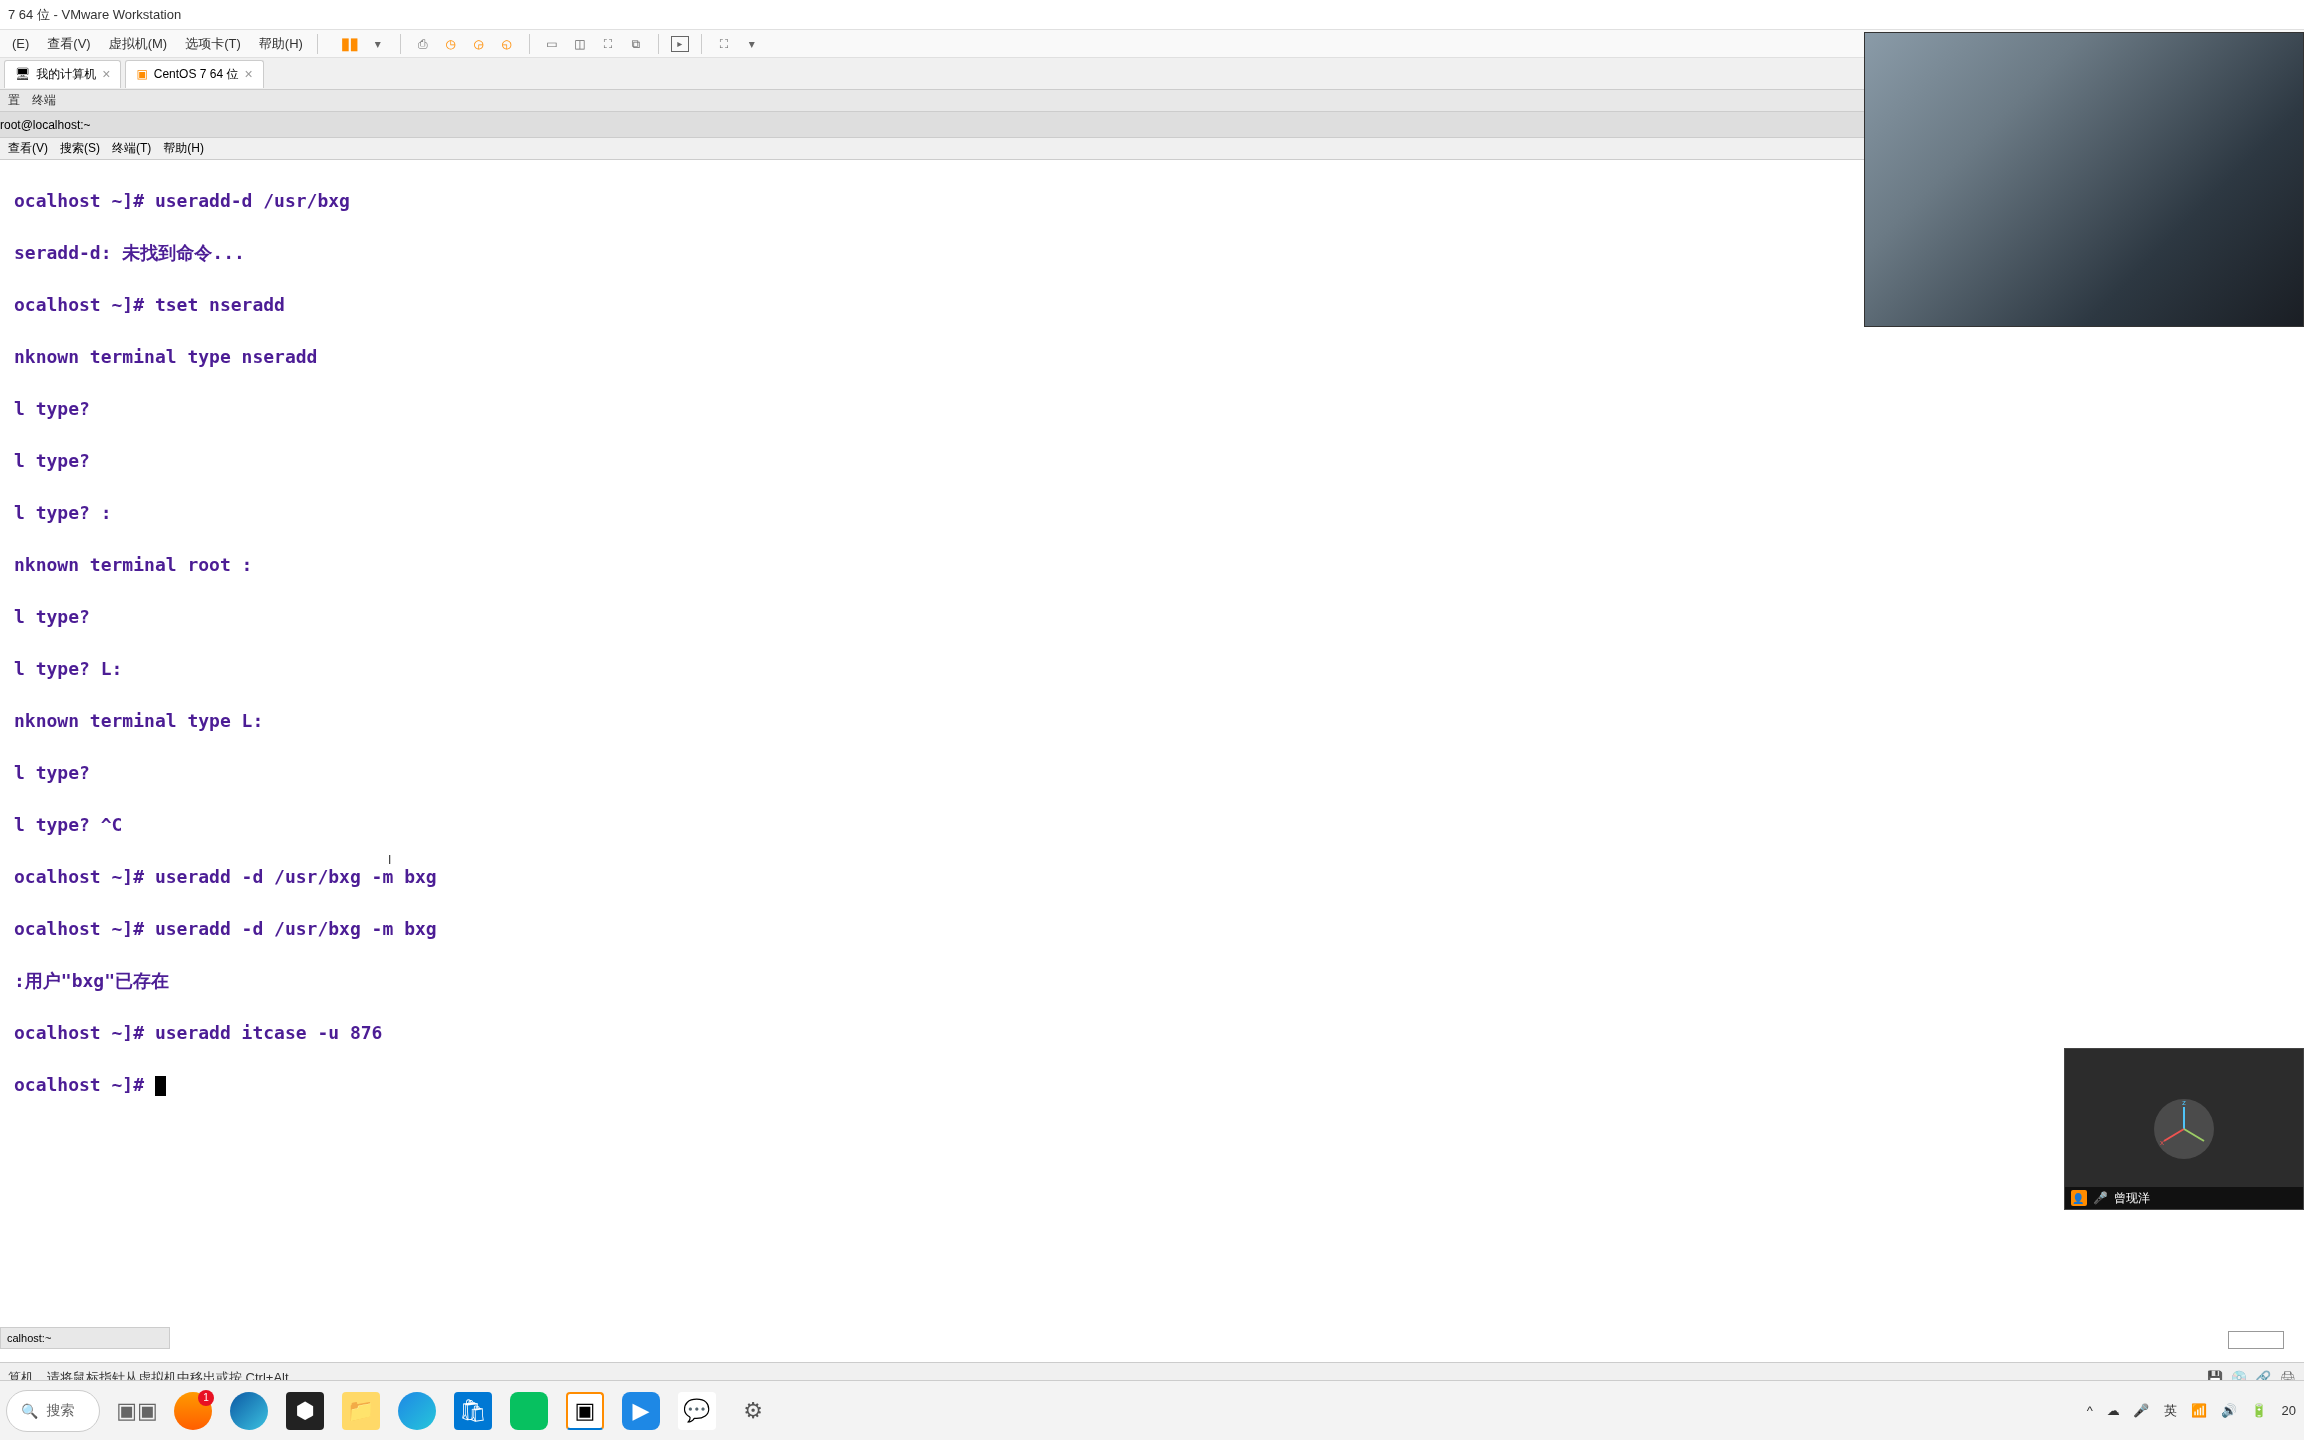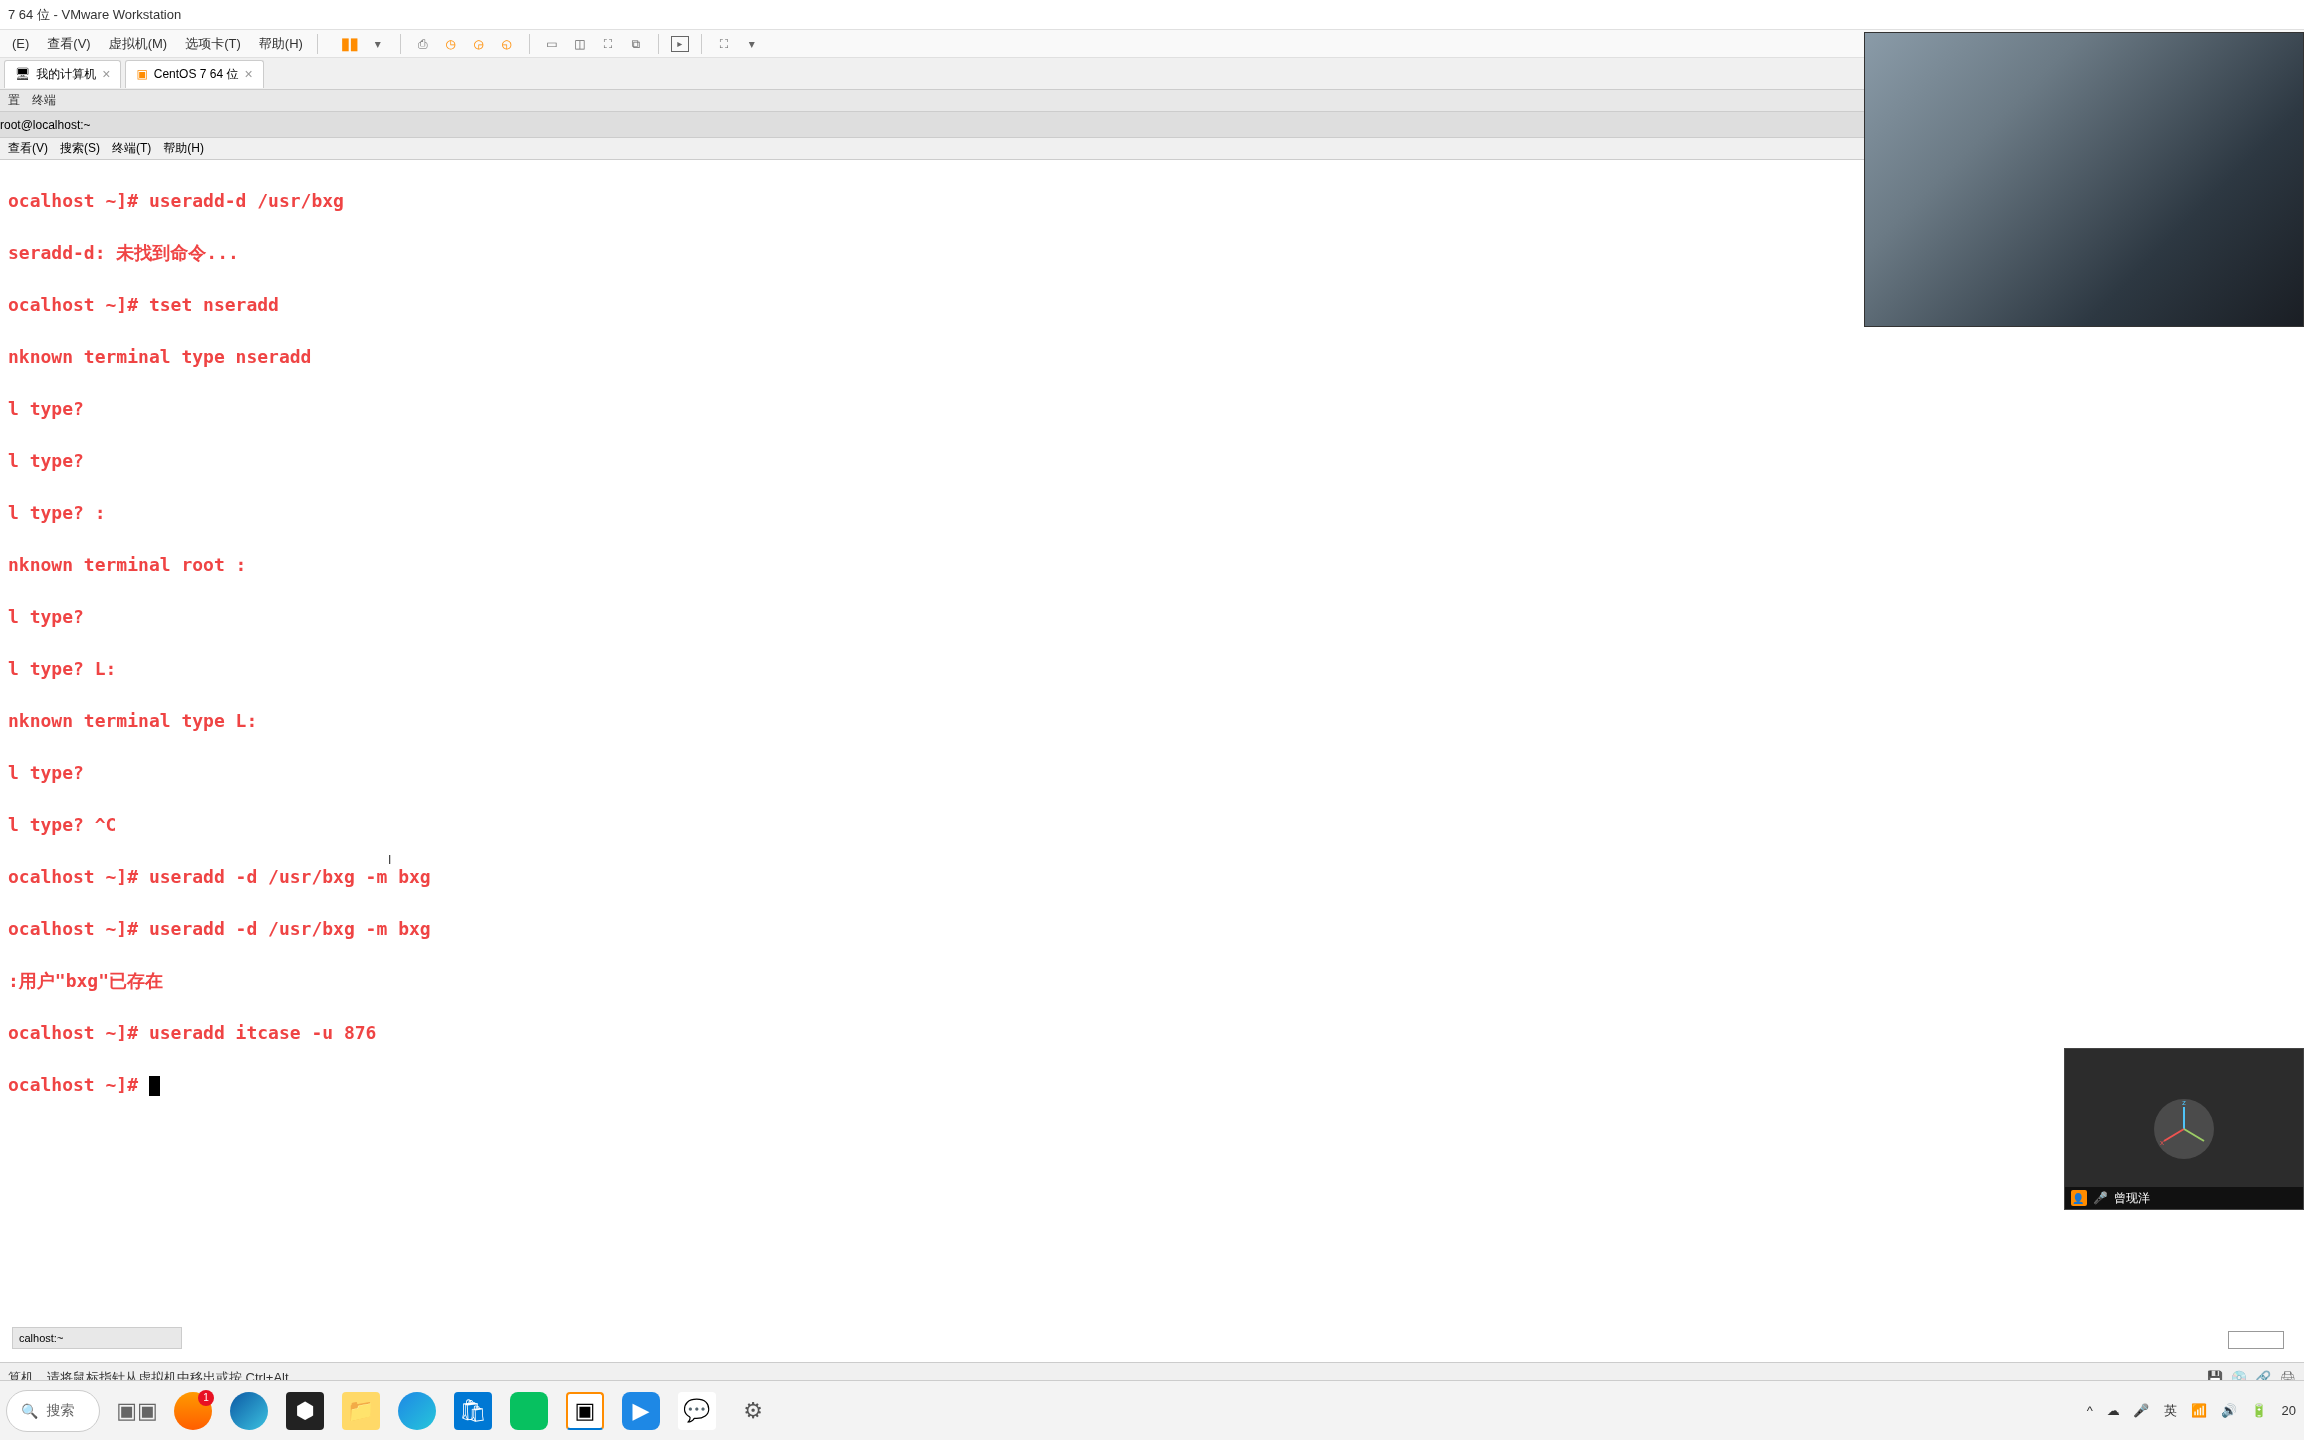--- a/index.html
+++ b/index.html
@@ -11,30 +11,30 @@
 .tool-sep { width: 1px; height: 20px; background: #ccc; margin: 0 4px; }
 .tool-icon { width: 20px; height: 20px; display: flex; align-items: center; justify-content: center; cursor: pointer; color: #666; }
 .pause-icon { color: #ff8c00; font-size: 16px; font-weight: bold; }
 .tabbar { height: 32px; background: #f0f0f0; display: flex; align-items: center; padding-left: 4px; border-bottom: 1px solid #ccc; }
 .tab { height: 28px; background: #fff; border: 1px solid #ccc; border-bottom: none; padding: 0 10px; display: flex; align-items: center; gap: 6px; margin-right: 4px; font-size: 12px; border-radius: 3px 3px 0 0; }
 .tab.active { background: #fff; }
 .tab-close { color: #999; cursor: pointer; font-size: 14px; }
 .submenu { height: 22px; background: #e8e8e8; display: flex; align-items: center; padding-left: 8px; gap: 12px; font-size: 12px; color: #333; border-bottom: 1px solid #ccc; }
 .term-title { height: 26px; background: #dedede; display: flex; align-items: center; justify-content: flex-start; font-size: 12px; border-bottom: 1px solid #ccc; }
 .term-menu { height: 22px; background: #f0f0f0; display: flex; align-items: center; padding-left: 8px; gap: 12px; font-size: 12px; border-bottom: 1px solid #ccc; }
-.terminal { background: #fff; color: #ef4444; font-family: "DejaVu Sans Mono", monospace; font-size: 18px; line-height: 26px; padding: 2px 8px; white-space: pre; font-weight: bold; }
+.terminal { background: #fff; color: #4c1d95; font-family: "DejaVu Sans Mono", monospace; font-size: 18px; line-height: 26px; padding: 2px 14px; white-space: pre; font-weight: bold; }
 .terminal-line { height: 26px; }
 .cursor { display: inline-block; width: 11px; height: 20px; background: #000; vertical-align: middle; }
 .text-cursor { position: absolute; left: 388px; top: 853px; width: 2px; height: 18px; color: #333; }
 .webcam { position: absolute; top: 32px; right: 0; width: 440px; height: 295px; background: linear-gradient(135deg, #8a9ba8 0%, #6b7a85 30%, #2d3842 70%, #1a1e24 100%); border: 1px solid #333; }
 .mini-panel { position: absolute; bottom: 230px; right: 0; width: 240px; height: 162px; background: #2c2c2c; border: 1px solid #444; }
 .mini-badge { position: absolute; bottom: 0; left: 0; right: 0; height: 22px; background: rgba(0,0,0,0.6); display: flex; align-items: center; padding: 0 6px; gap: 6px; color: #fff; font-size: 12px; }
 .badge-icon { width: 16px; height: 16px; background: #ff8c00; border-radius: 2px; display: flex; align-items: center; justify-content: center; font-size: 10px; }
 .axis-widget { position: absolute; top: 50%; left: 50%; transform: translate(-50%, -50%); width: 60px; height: 60px; background: rgba(255,255,255,0.15); border-radius: 50%; }
-.bottom-tab { position: absolute; bottom: 91px; left: 12px; height: 22px; width: 170px; background: #e8e8e8; border: 1px solid #ccc; font-size: 11px; padding: 2px 6px; display: flex; align-items: center; }
+.bottom-tab { position: absolute; bottom: 91px; left: 0; height: 22px; width: 170px; background: #e8e8e8; border: 1px solid #ccc; font-size: 11px; padding: 2px 6px; display: flex; align-items: center; }
 .bottom-right-box { position: absolute; bottom: 91px; right: 20px; width: 56px; height: 18px; background: #fff; border: 1px solid #999; }
 .statusbar { position: absolute; bottom: 48px; left: 0; right: 0; height: 30px; background: #f0f0f0; border-top: 1px solid #ccc; display: flex; align-items: center; padding: 0 8px; font-size: 13px; color: #333; justify-content: space-between; }
 .status-icons { display: flex; gap: 8px; color: #666; }
 .taskbar { position: absolute; bottom: 0; left: 0; right: 0; height: 60px; background: #f3f3f3; border-top: 1px solid #ccc; display: flex; align-items: center; }
 .search-box { display: flex; align-items: center; height: 42px; background: #fff; border: 1px solid #ccc; border-radius: 21px; padding: 0 14px; margin-left: 6px; width: 94px; gap: 8px; font-size: 14px; color: #666; }
 .task-icons { display: flex; align-items: center; gap: 18px; margin-left: 18px; }
 .task-icon { width: 38px; height: 38px; display: flex; align-items: center; justify-content: center; font-size: 22px; border-radius: 4px; cursor: pointer; }
 .task-icon.badge { position: relative; }
 .task-icon.badge::after { content: "1"; position: absolute; top: -2px; right: -2px; background: #e81123; color: #fff; border-radius: 50%; width: 16px; height: 16px; font-size: 10px; display: flex; align-items: center; justify-content: center; }
 .tray { position: absolute; right: 8px; display: flex; align-items: center; gap: 14px; font-size: 13px; color: #333; }

